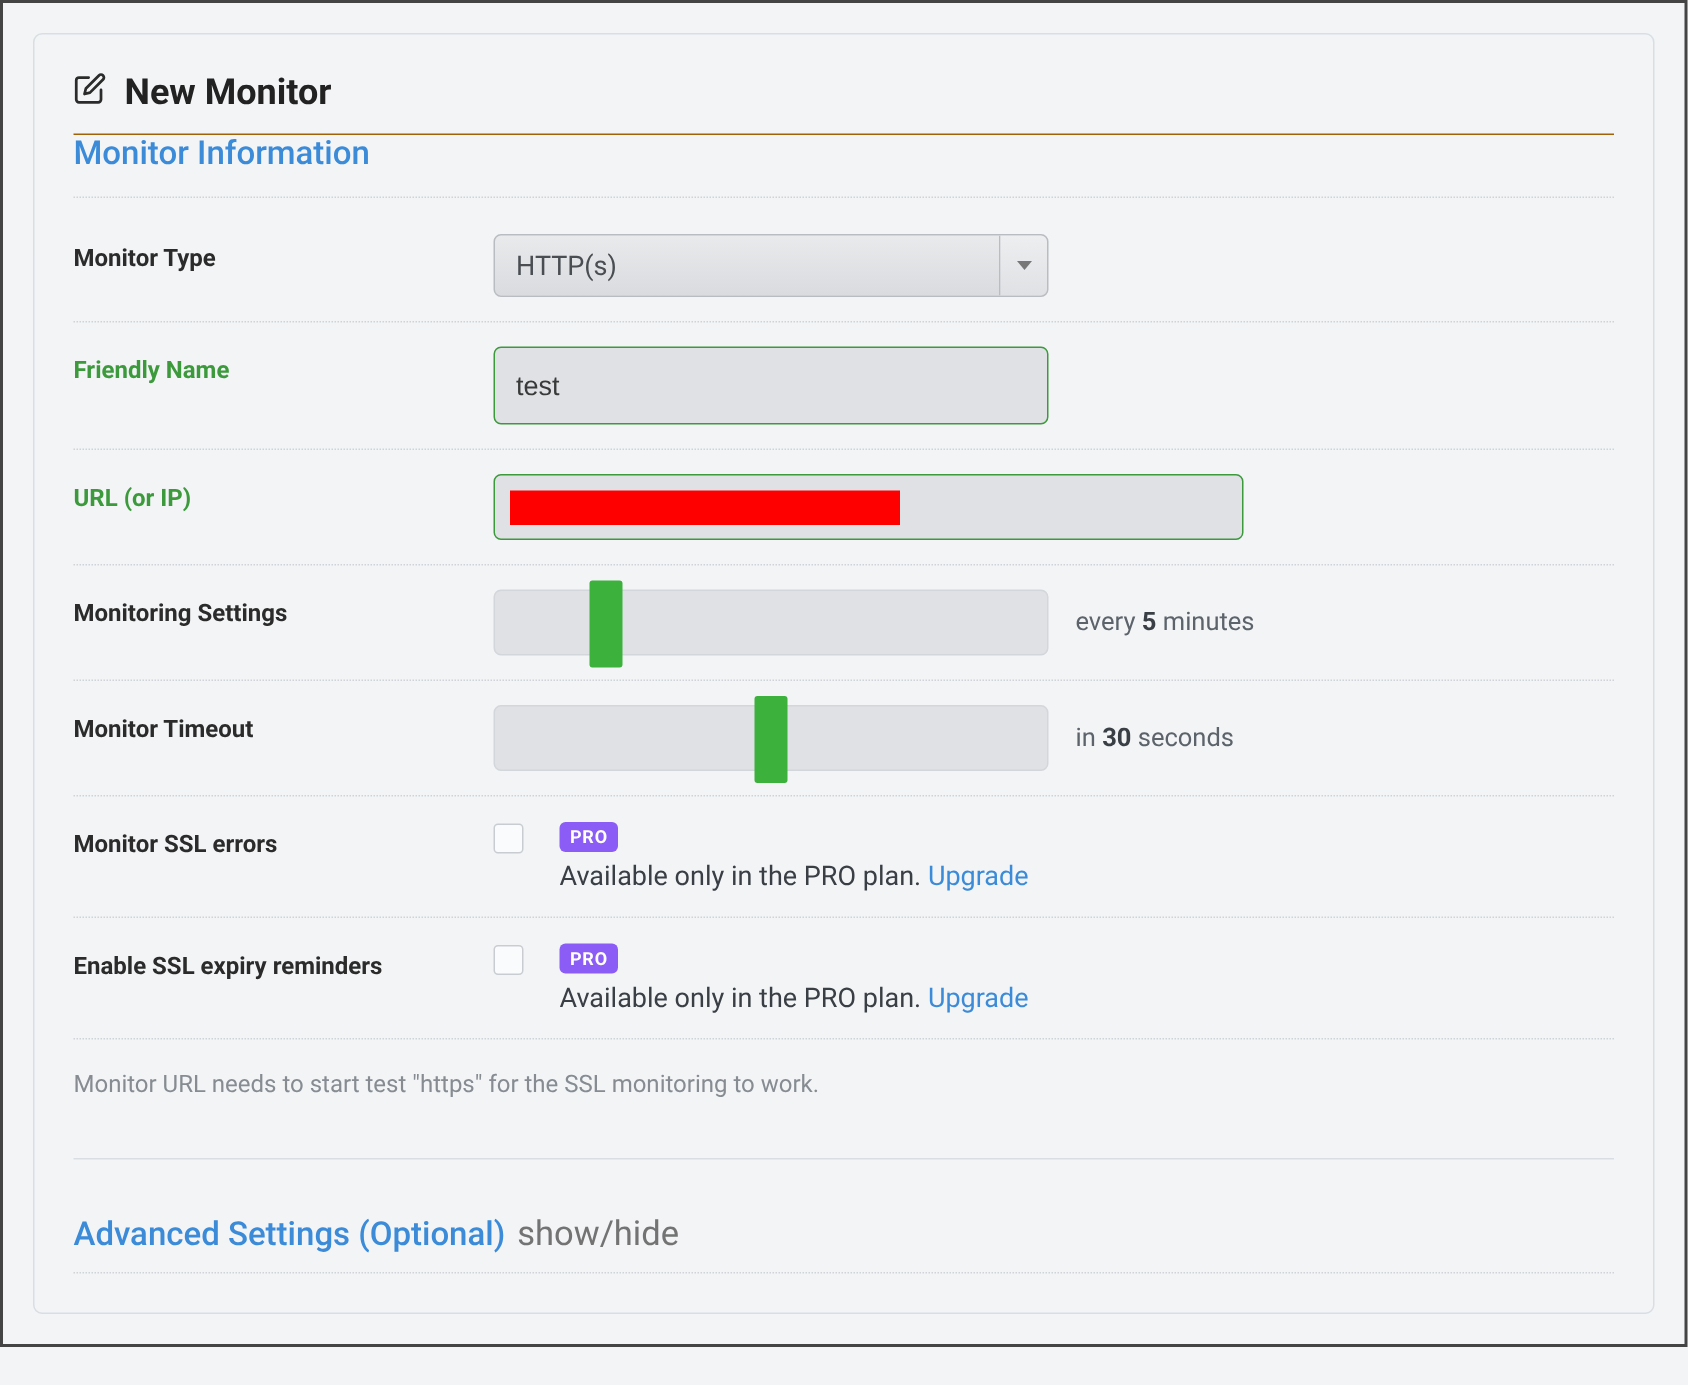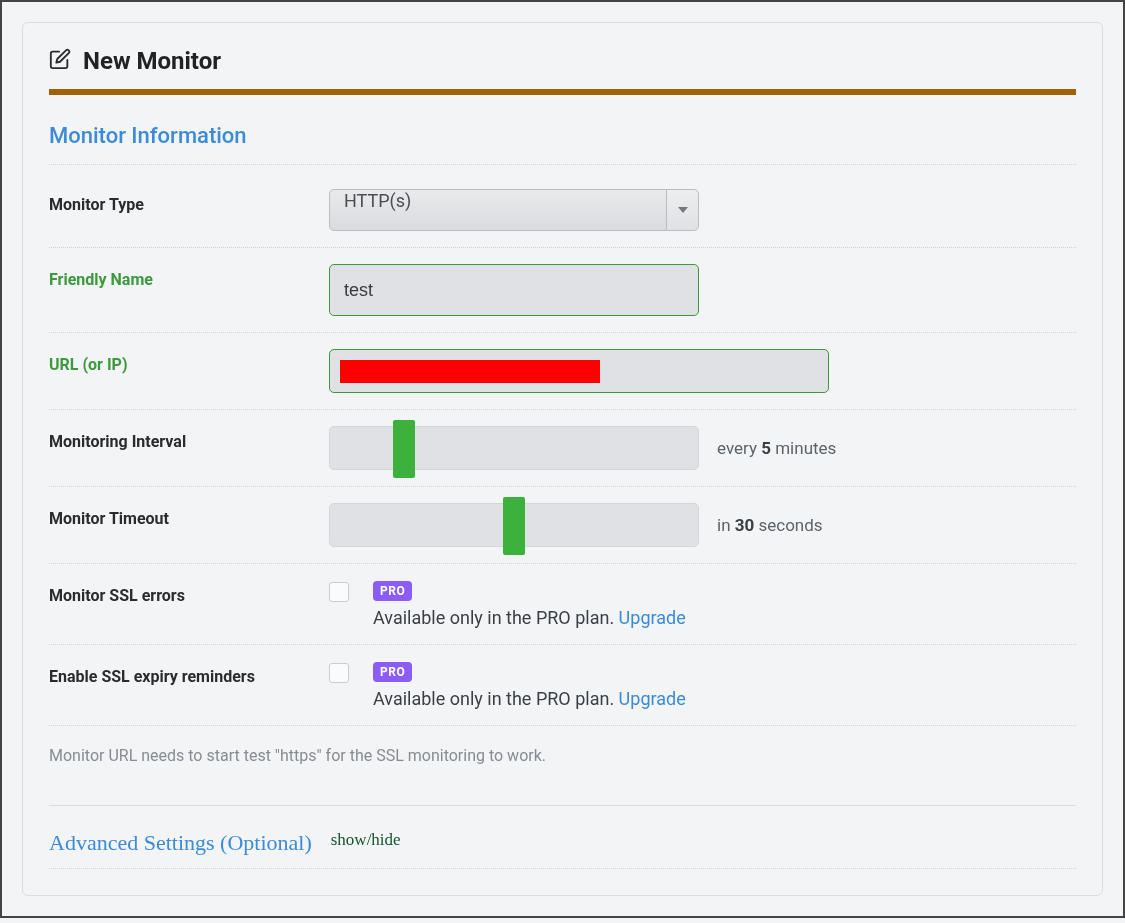--- a/index.html
+++ b/index.html
@@ -15,22 +15,21 @@
     border: 1px solid #d9dee3;
     border-radius: 6px;
     margin: 18px;
     padding: 12px 26px 26px 26px;
   }
   .card-header {
     display: flex;
     align-items: center;
     gap: 12px;
     padding: 12px 0 14px 0;
-    border-bottom: 6px solid #a16207;
-    margin-bottom: 28px;
+    border-bottom: 1px solid #a16207;
   }
   .card-header svg { width: 22px; height: 22px; }
   .card-header h1 {
     font-size: 24px;
     font-weight: 700;
     color: #222;
   }
   .section-title {
     color: #3b8bd8;
     font-size: 22px;
@@ -61,20 +60,21 @@
     gap: 18px;
   }
   .select {
     position: relative;
     width: 370px;
     height: 42px;
     background: linear-gradient(#e9eaec, #d9dbde);
     border: 1px solid #b9bcc1;
     border-radius: 5px;
     display: flex;
+    align-items: center;
     padding: 0 14px;
     font-size: 18px;
     color: #4a4e53;
     cursor: pointer;
   }
   .select .caret-box {
     position: absolute;
     right: 0; top: 0; bottom: 0;
     width: 32px;
     border-left: 1px solid #b9bcc1;
@@ -172,37 +172,35 @@
   }
   .pro-block { flex: 1; }
   .hint {
     color: #868c92;
     font-size: 16px;
     padding: 20px 0 40px 0;
     border-bottom: 1px solid #d9dee3;
   }
   .advanced-row {
     display: flex;
-    align-items: flex-start;
+    align-items: flex-end;
     gap: 8px;
-    padding-top: 24px;
+    padding-top: 36px;
     border-bottom: 1px dotted #cfd3d8;
     padding-bottom: 12px;
-    font-family: Liberation Serif, serif;
   }
   .advanced-title {
     color: #3b8bd8;
     font-size: 22px;
     font-weight: 500;
   }
   .advanced-toggle {
-    color: #14532d;
-    font-size: 17px;
+    color: #737373;
+    font-size: 23px;
     cursor: pointer;
-    margin-left: 11px;
   }
   .cb-col { flex: 0 0 34px; }
 </style>
 </head>
 <body>
 
 <div class="card">
 
   <div class="card-header">
     <span>
@@ -238,21 +236,21 @@
   <div class="form-row">
     <div class="form-label valid">URL (or IP)</div>
     <div class="form-control-wrap">
       <div class="url-field">
         <div class="redacted-bar"></div>
       </div>
     </div>
   </div>
 
   <div class="form-row">
-    <div class="form-label">Monitoring Interval</div>
+    <div class="form-label">Monitoring Settings</div>
     <div class="form-control-wrap">
       <div class="slider-track">
         <div class="slider-handle" id="interval-handle" style="left: 17%;"></div>
       </div>
       <span class="slider-caption">
         <span>every </span><b>5</b><span> minutes</span>
       </span>
     </div>
   </div>
 

